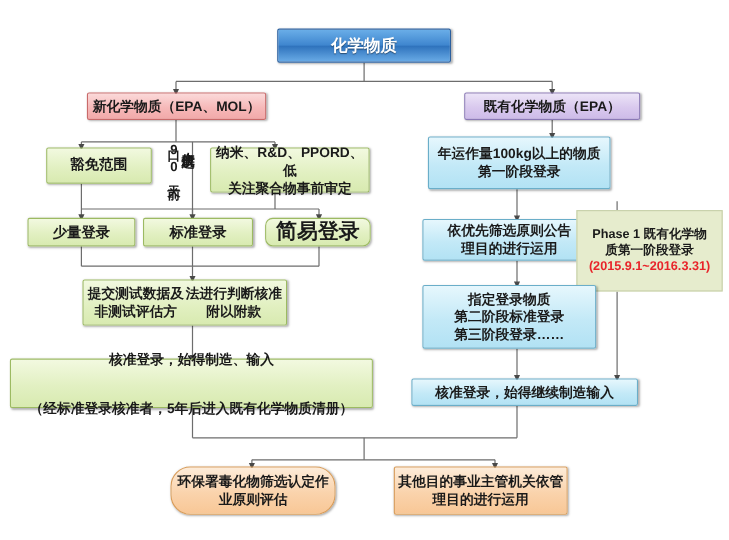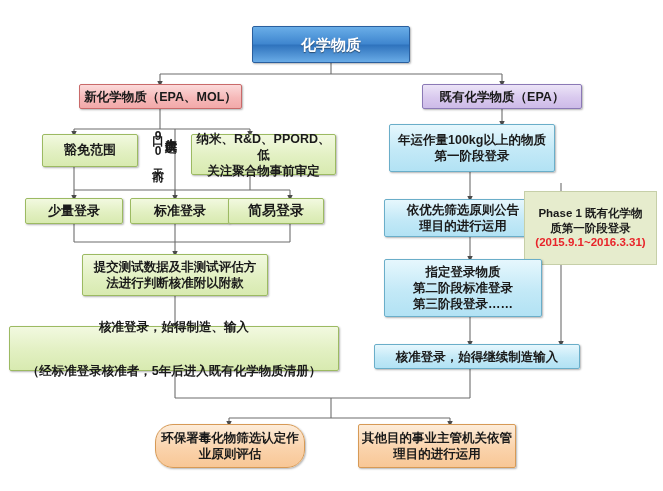--- a/index.html
+++ b/index.html
@@ -143,21 +143,21 @@
       <path d="M470,369 L470,398"></path>
 
       <path d="M175,398 L470,398"></path>
       <path d="M331,398 L331,418"></path>
       <path d="M229,418 L450,418"></path>
       <path d="M229,418 L229,424" marker-end="url(#ah)"></path>
       <path d="M450,418 L450,424" marker-end="url(#ah)"></path>
     </g>
   </svg>
 
-  <div class="node n-blue" style="left:252px;top:26px;width:158px;height:37px;font-size:15px;">
+  <div class="node n-blue" style="left:252px;top:26px;width:158px;height:31px;font-size:15px;">
     <span class="txt">化学物质</span>
   </div>
 
   <div class="node n-pink" style="left:79px;top:84px;width:163px;height:25px;font-size:12.5px;">
     <span class="txt">新化学物质（EPA、MOL）</span>
   </div>
 
   <div class="node n-purple" style="left:422px;top:84px;width:160px;height:25px;font-size:12.5px;">
     <span class="txt">既有化学物质（EPA）</span>
   </div>
@@ -177,25 +177,25 @@
   </div>
 
   <div class="node n-green" style="left:25px;top:198px;width:98px;height:26px;font-size:13px;">
     <span class="txt">少量登录</span>
   </div>
 
   <div class="node n-green" style="left:130px;top:198px;width:100px;height:26px;font-size:13px;">
     <span class="txt">标准登录</span>
   </div>
 
-  <div class="node n-green" style="left:228px;top:198px;width:96px;height:26px;font-size:14px;">
+  <div class="node n-green" style="left:241px;top:198px;width:96px;height:26px;font-size:19px;border-radius:7px;">
     <span class="txt">简易登录</span>
   </div>
 
-  <div class="node n-green" style="left:82px;top:254px;width:186px;height:42px;font-size:12.5px;flex-direction:column;">
+  <div class="node n-green" style="left:75px;top:254px;width:186px;height:42px;font-size:12.5px;flex-direction:row;">
     <span class="txt">提交测试数据及非测试评估方</span>
     <span class="txt">法进行判断核准附以附款</span>
   </div>
 
   <div class="node n-green" style="left:9px;top:326px;width:330px;height:45px;font-size:12.5px;flex-direction:column;gap:28px;">
     <span class="txt">核准登录，始得制造、输入</span>
     <span class="txt">（经标准登录核准者，5年后进入既有化学物质清册）</span>
   </div>
 
   <div class="node n-cyan" style="left:389px;top:124px;width:166px;height:48px;font-size:12.5px;flex-direction:column;text-align:center;">

